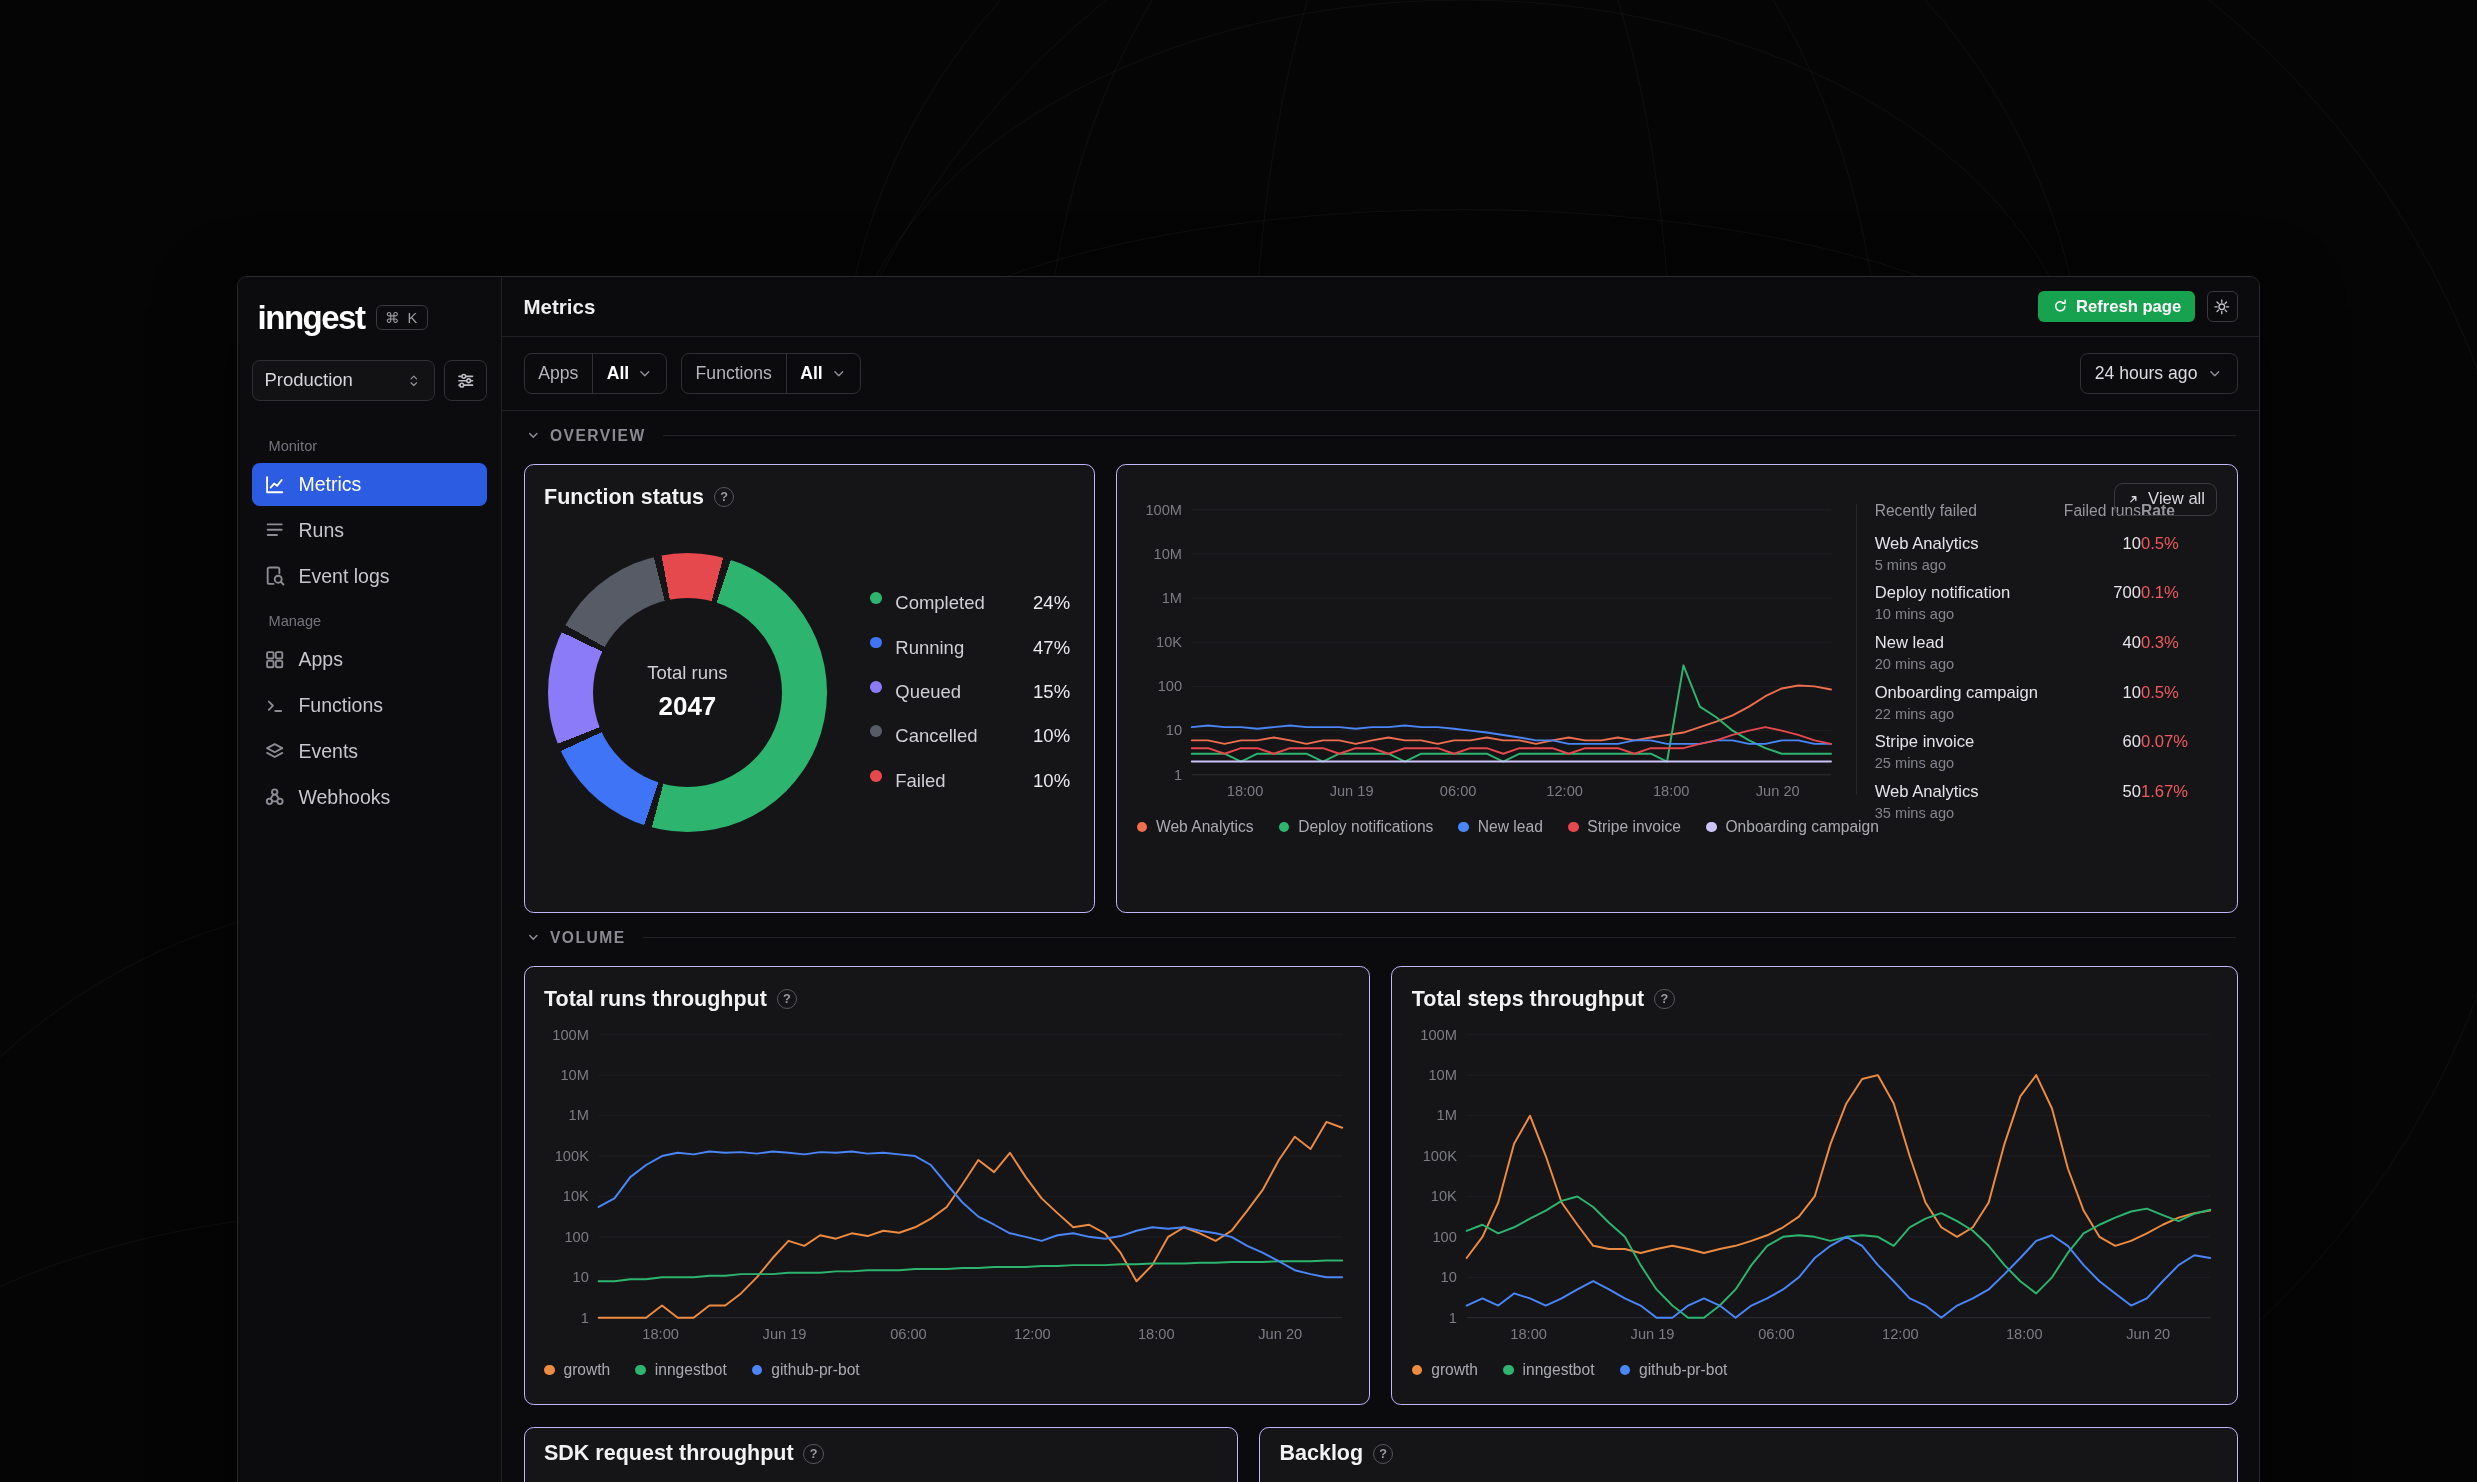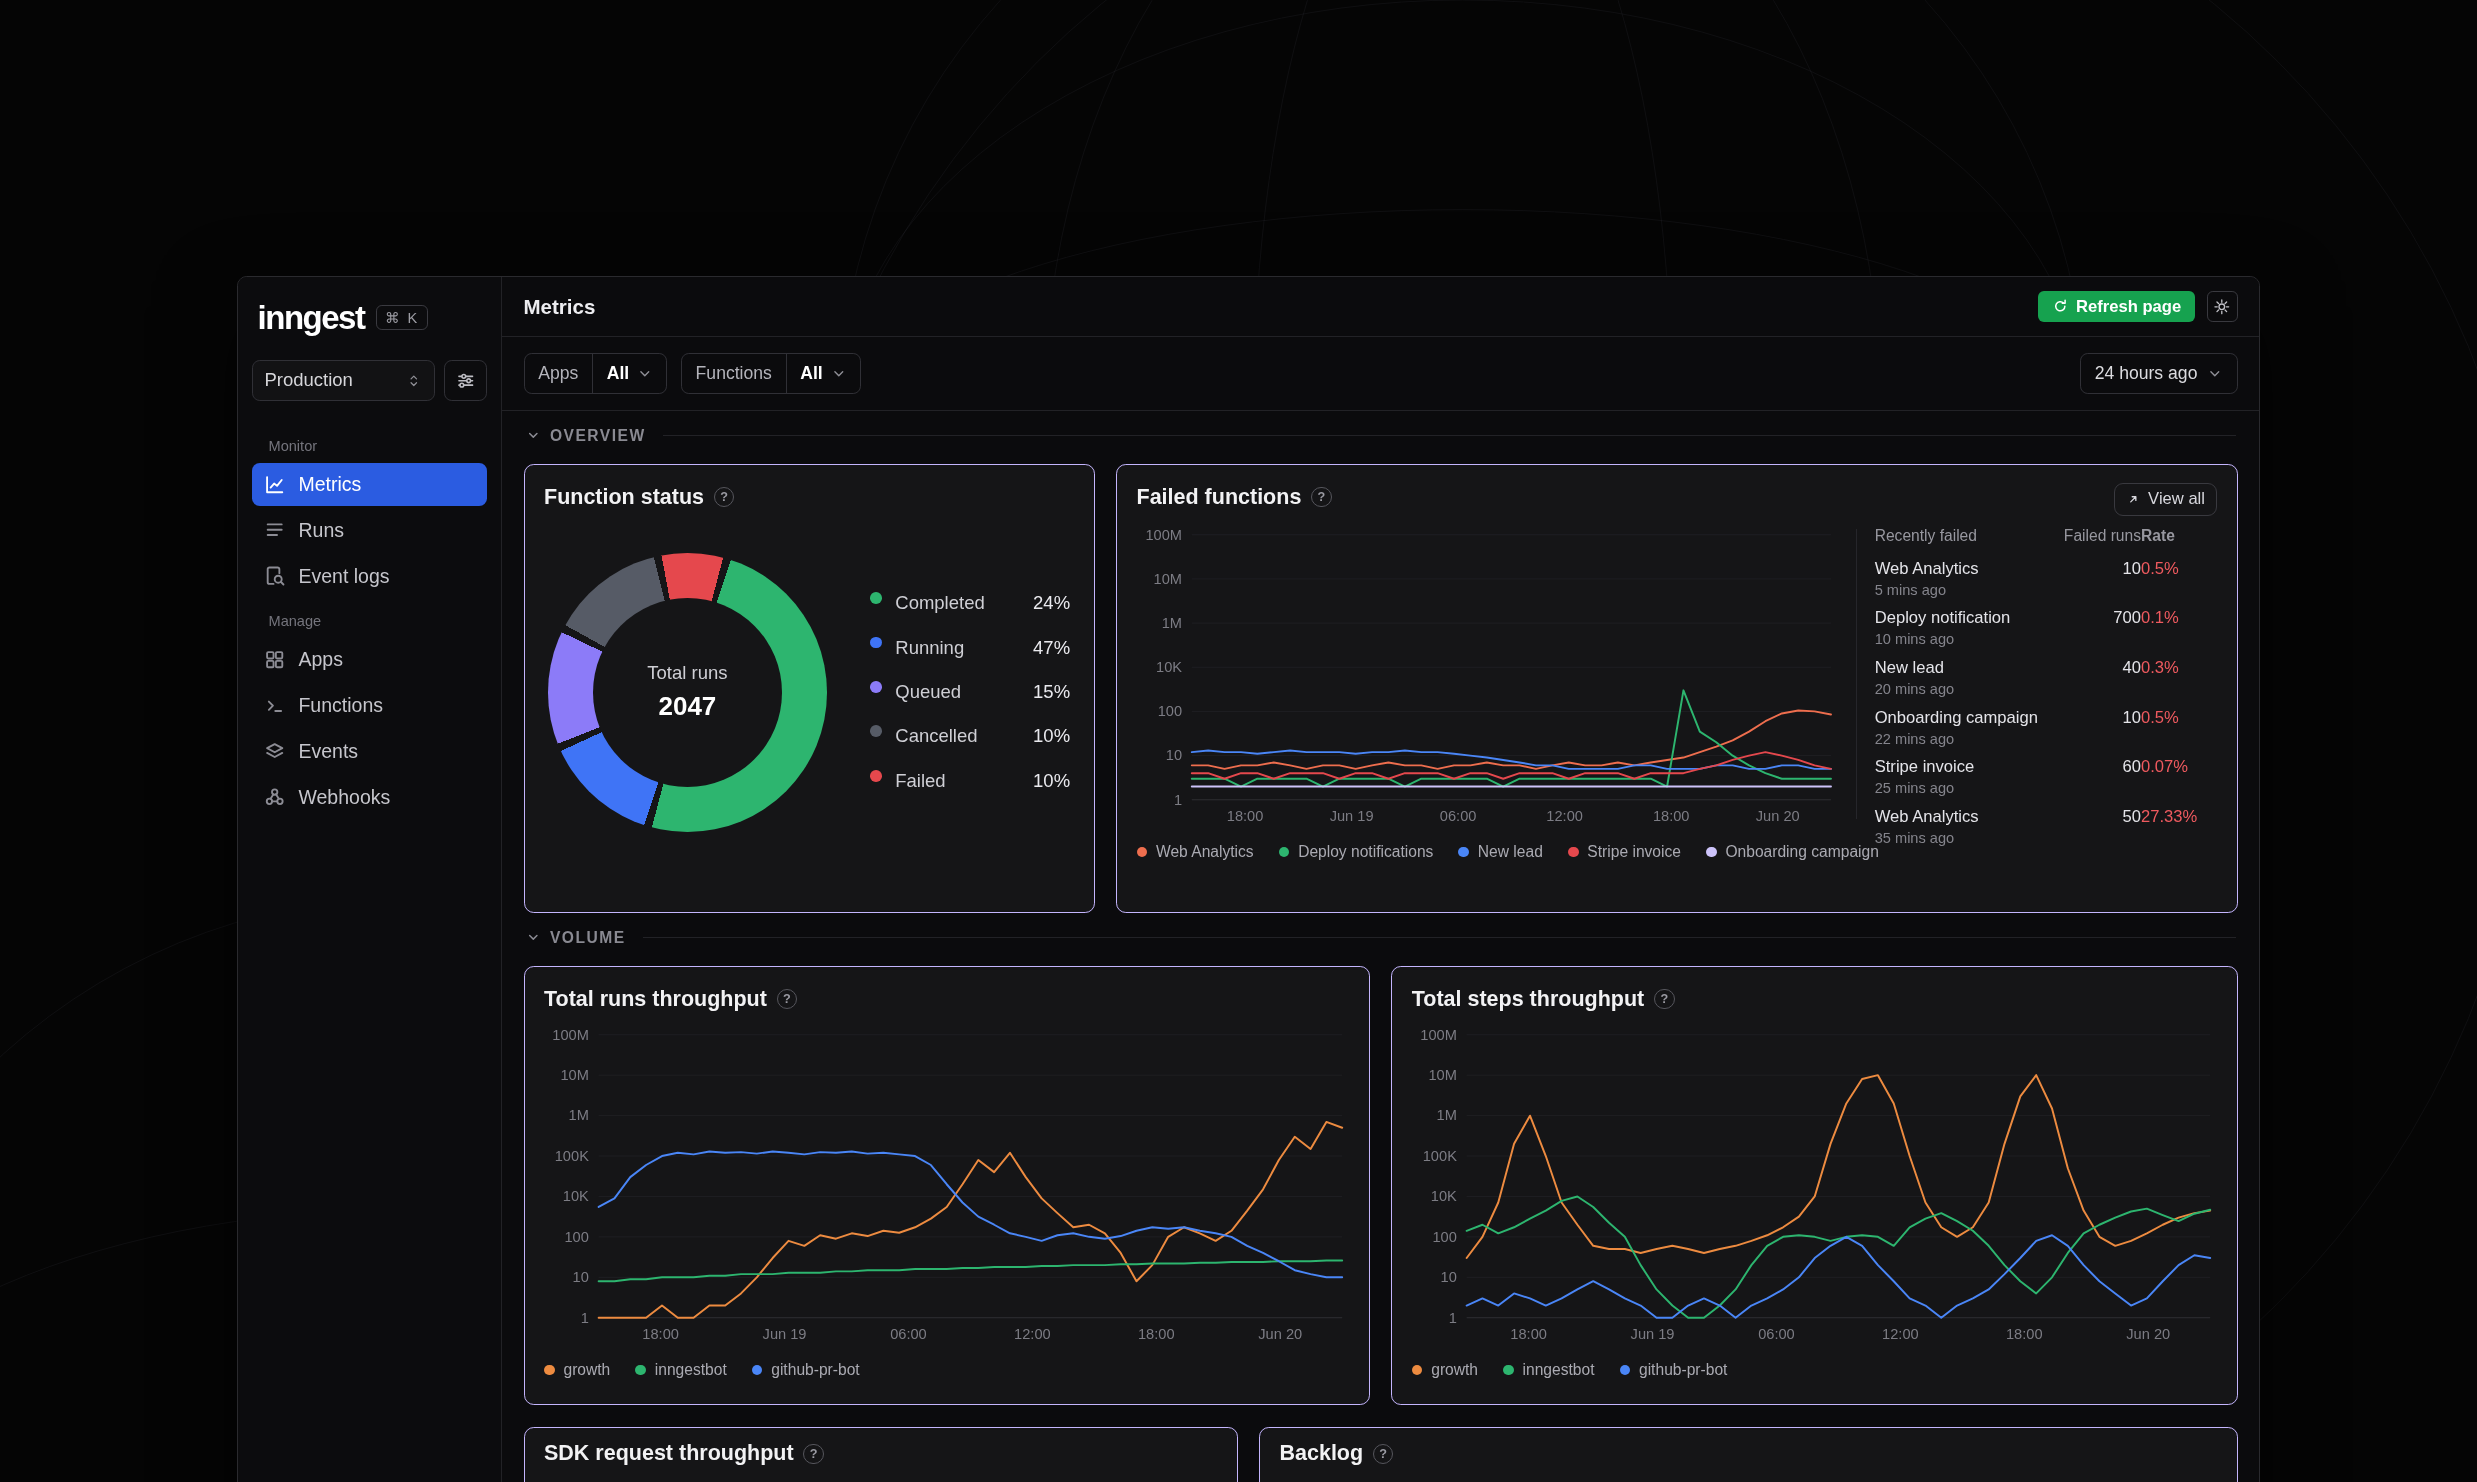--- a/index.html
+++ b/index.html
@@ -303,24 +303,20 @@
                 <li class="fs-legend-row">
                   <span class="fs-dot" style="background: rgb(229, 72, 77);"></span>
                   <span class="fs-label">Failed</span>
                   <span class="fs-pct">10%</span>
                 </li>
               </ul>
           </div>
         </section>
 
         <section class="card failed-card">
-          <div class="card-title-row">
-            <h2 class="card-title">Failed functions</h2>
-            <span class="help"></span>
-          </div>
           <button class="view-all-btn">
             <svg viewBox="0 0 20 20" fill="none" stroke="currentColor" stroke-width="1.8" stroke-linecap="round" stroke-linejoin="round">
                 <path d="M6.5 13.5l7-7M8.5 6.5h5v5"></path>
               </svg>
             <span>View all</span>
           </button>
           <div class="failed-body">
             <div class="chart failed-chart" id="chart-failed">
                 <svg viewBox="0 0 720 312" width="702" height="304">
                   <line x1="56" x2="712" y1="10" y2="10" stroke="#1f1f23"></line>
@@ -396,21 +392,21 @@
                   </div>
                   <div class="ft-runs">60</div>
                   <div class="ft-rate">0.07%</div>
                 </div>
                 <div class="ft-row">
                   <div class="ft-namewrap">
                     <div class="ft-name">Web Analytics</div>
                     <div class="ft-time">35 mins ago</div>
                   </div>
                   <div class="ft-runs">50</div>
-                  <div class="ft-rate">27.33%</div>
+                  <div class="ft-rate">1.67%</div>
                 </div>
               </div>
           </div>
           <div class="chart-legend" id="legend-failed">
               <span class="legend-item">
                 <span class="legend-dot" style="background: rgb(238, 110, 78);"></span>
                 <span class="legend-label">Web Analytics</span>
               </span>
               <span class="legend-item">
                 <span class="legend-dot" style="background: rgb(45, 181, 111);"></span>

